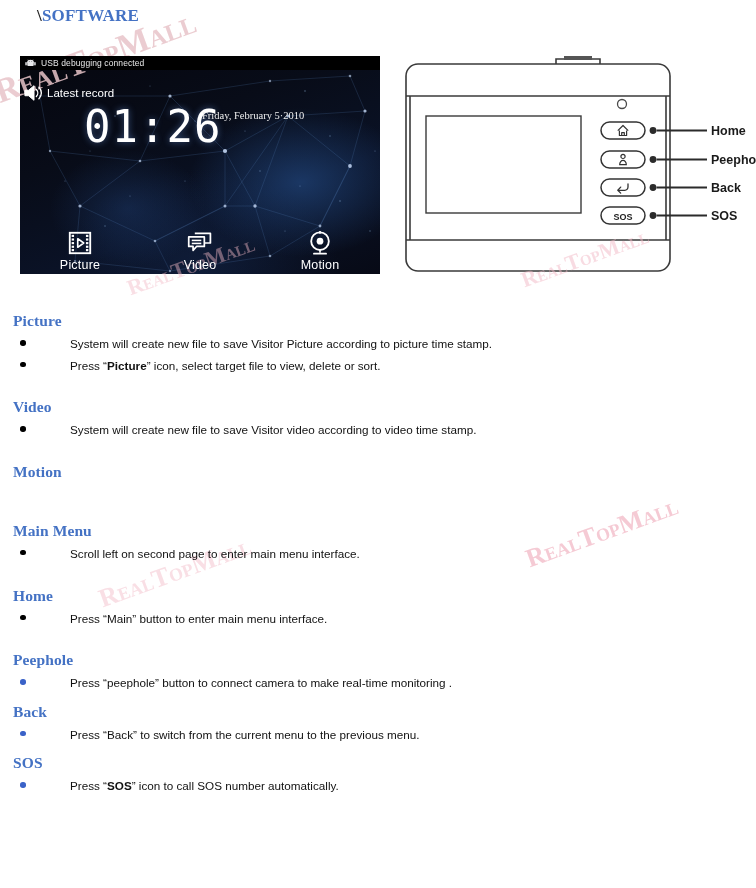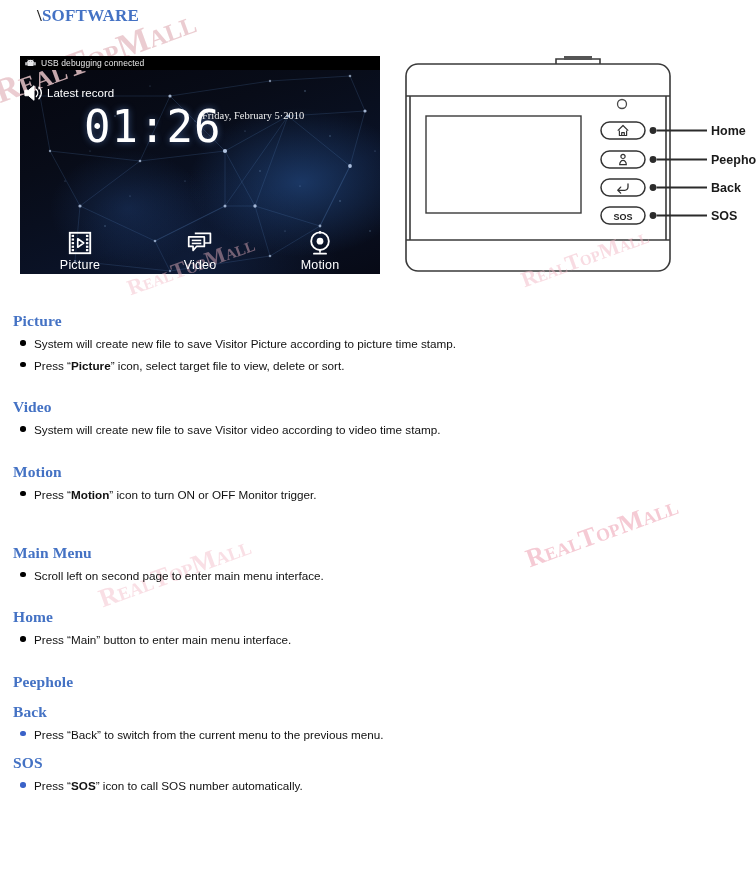--- a/index.html
+++ b/index.html
@@ -174,21 +174,21 @@
     font-family: "Liberation Serif", serif;
     font-weight: bold;
     font-size: 15.5px;
     color: #4472C4;
     margin: 0 0 3px 13px;
     letter-spacing: .1px;
   }
   .bullets { list-style: none; margin: 0; padding: 0; }
   .bullet {
     position: relative;
-    padding-left: 34px;
+    padding-left: 70px;
     padding-right: 20px;
     font-size: 11.7px;
     line-height: 1.85;
     color: #111;
     font-family: "Liberation Sans", sans-serif;
   }
   .bullet .dot {
     position: absolute;
     left: 20px;
     top: 7px;
@@ -427,41 +427,41 @@
     <div class="sp-md"></div>
     <div class="section">
       <div class="sec-heading">Video</div>
       <ul class="bullets">
         <li class="bullet"><span class="dot"></span><span>System will create new file to save Visitor video according to video time stamp.</span></li>
       </ul>
     </div>
     <div class="sp-md"></div>
     <div class="section">
       <div class="sec-heading">Motion</div>
-      <ul class="bullets">
-        <li class="bullet"><span class="dot"></span><span>Press  “</span><b>Motion</b><span>”  icon to turn ON or OFF Monitor trigger.</span></li>
-      </ul>
     </div>
     <div class="sp-lg"></div>
     <div class="section">
       <div class="sec-heading">Main Menu</div>
       <ul class="bullets">
         <li class="bullet"><span class="dot"></span><span>Scroll left on second page to enter main menu interface.</span></li>
       </ul>
     </div>
     <div class="sp-md"></div>
     <div class="section">
       <div class="sec-heading">Home</div>
       <ul class="bullets">
         <li class="bullet"><span class="dot"></span><span>Press “Main” button to enter main menu interface.</span></li>
       </ul>
     </div>
     <div class="sp-md"></div>
     <div class="section">
       <div class="sec-heading">Peephole</div>
+      <ul class="bullets">
+        <li class="bullet blue"><span class="dot"></span><span>Press “peephole” button to connect camera to make real-time monitoring .</span></li>
+      </ul>
     </div>
     <div class="sp-sm"></div>
     <div class="section">
       <div class="sec-heading">Back</div>
       <ul class="bullets">
         <li class="bullet blue"><span class="dot"></span><span>Press “Back” to switch from the current menu to the previous menu.</span></li>
       </ul>
     </div>
     <div class="sp-sm"></div>
     <div class="section">

